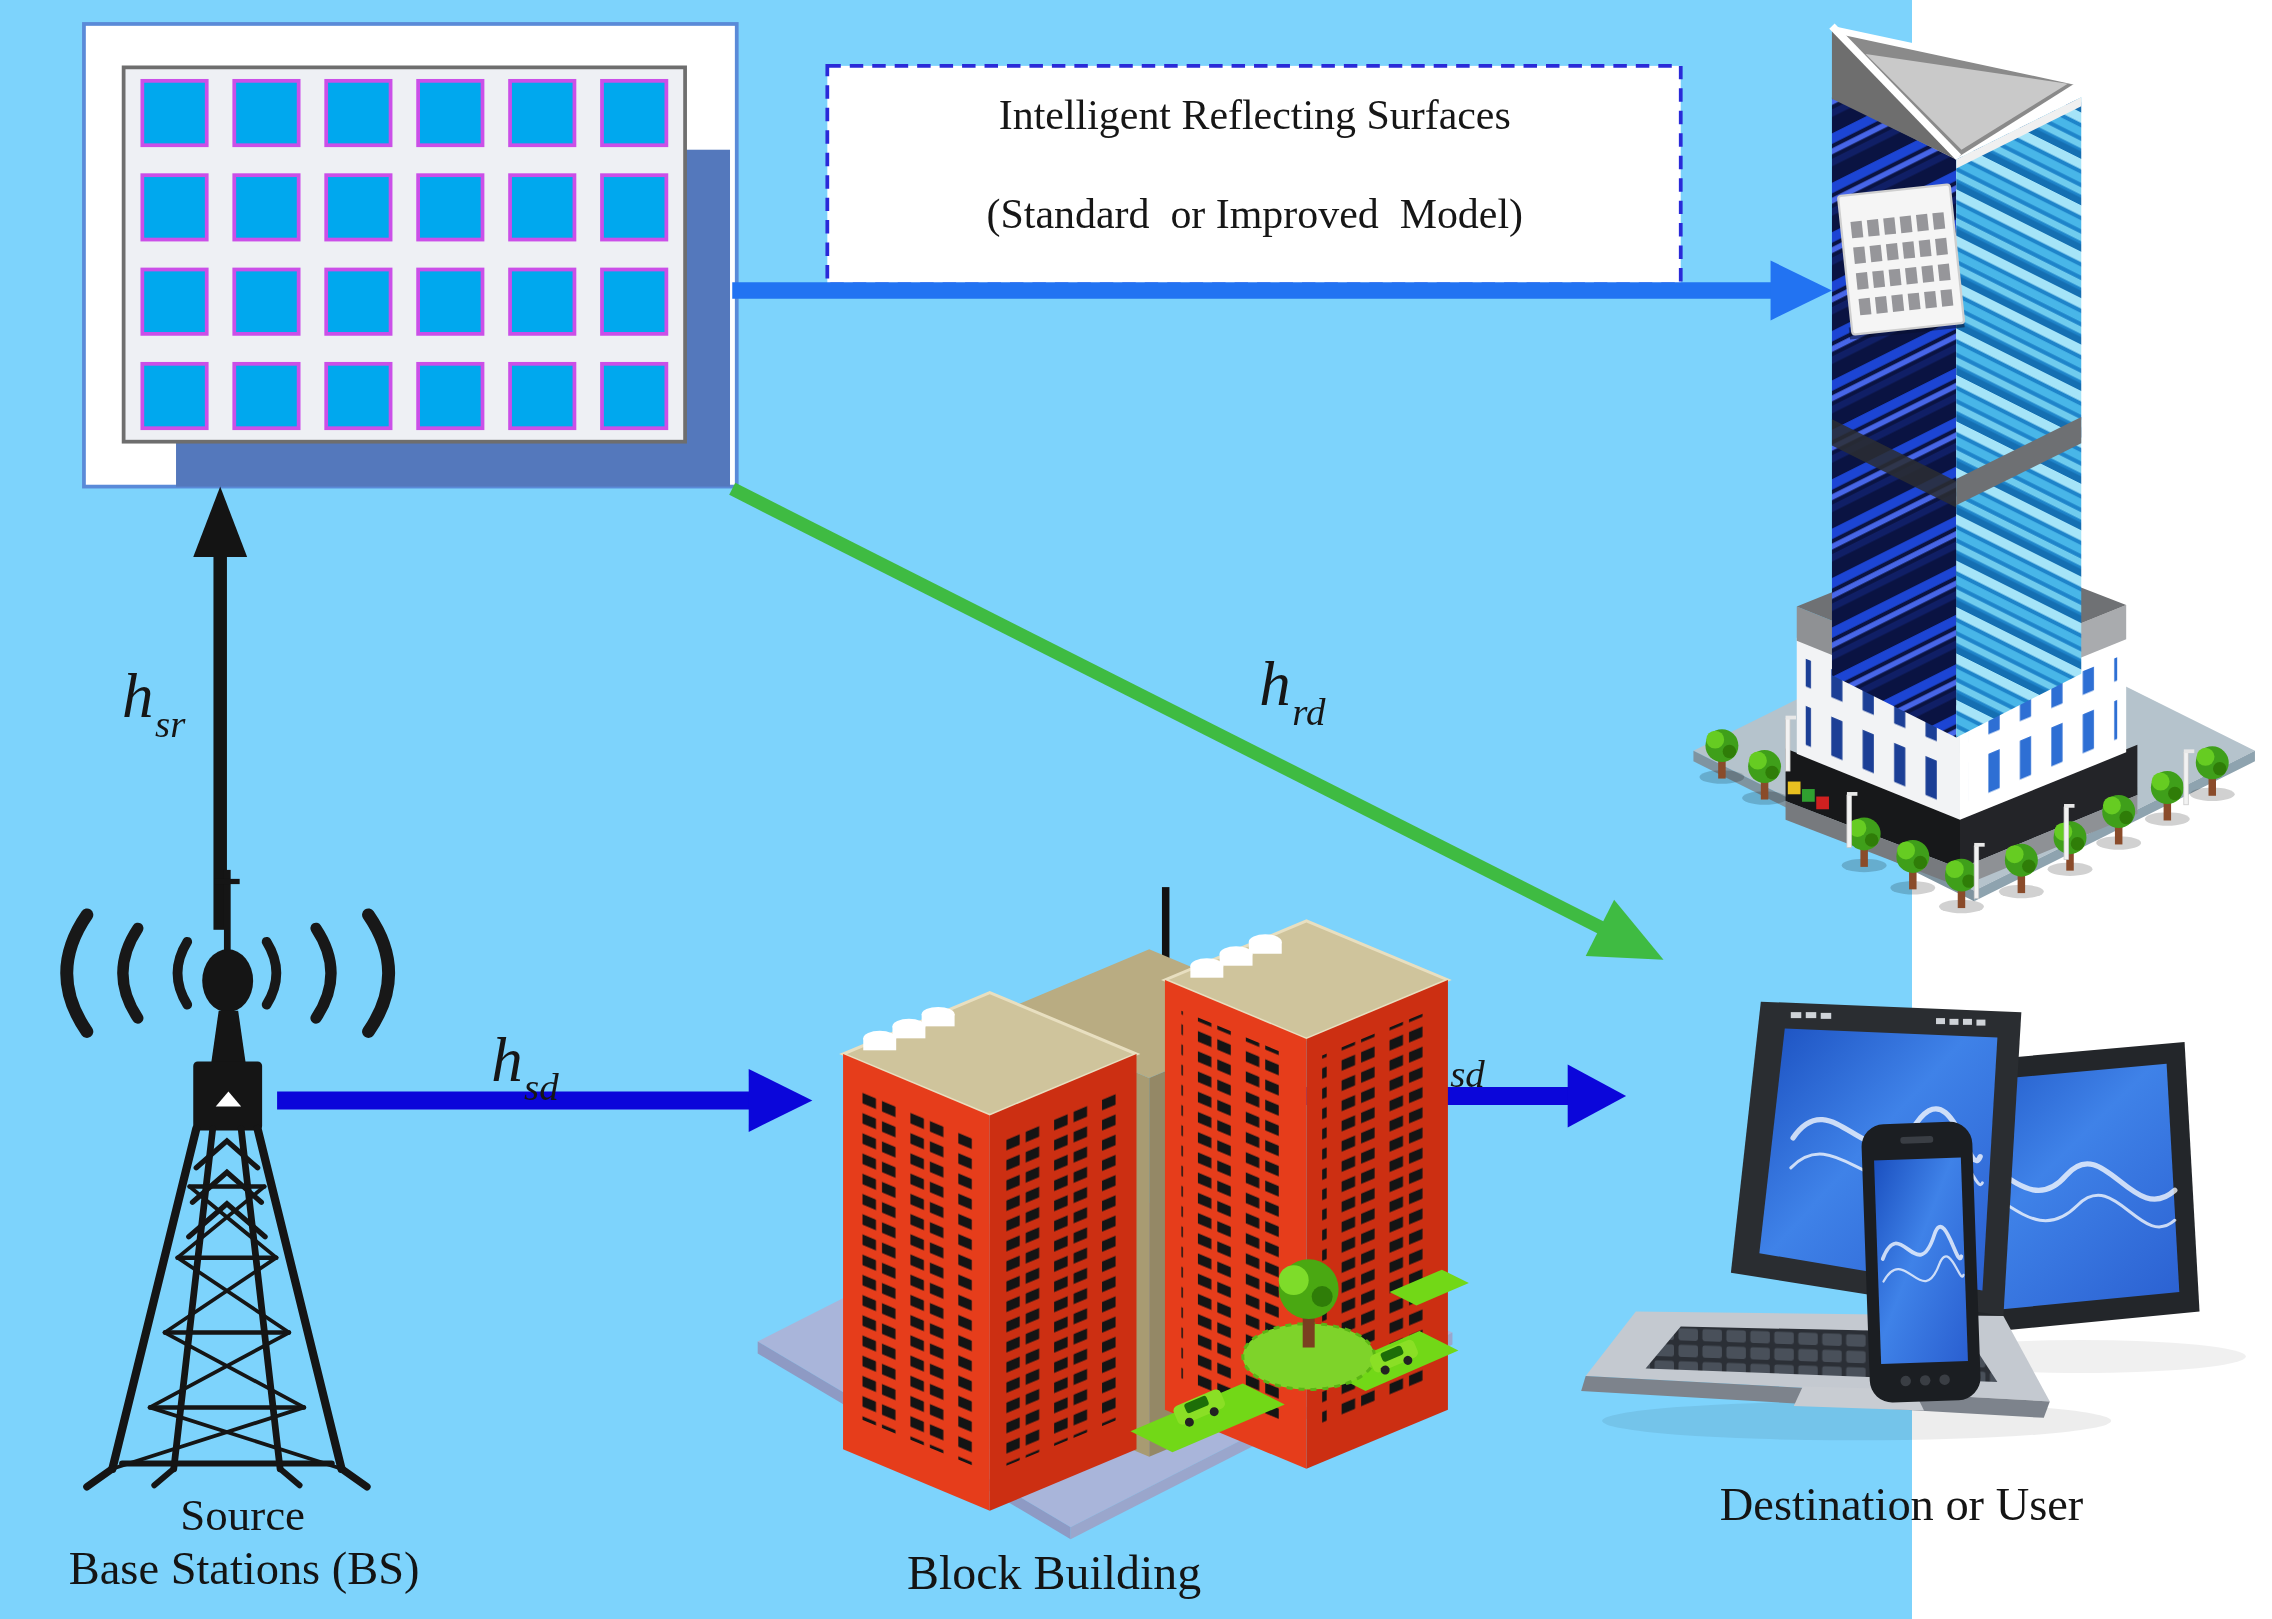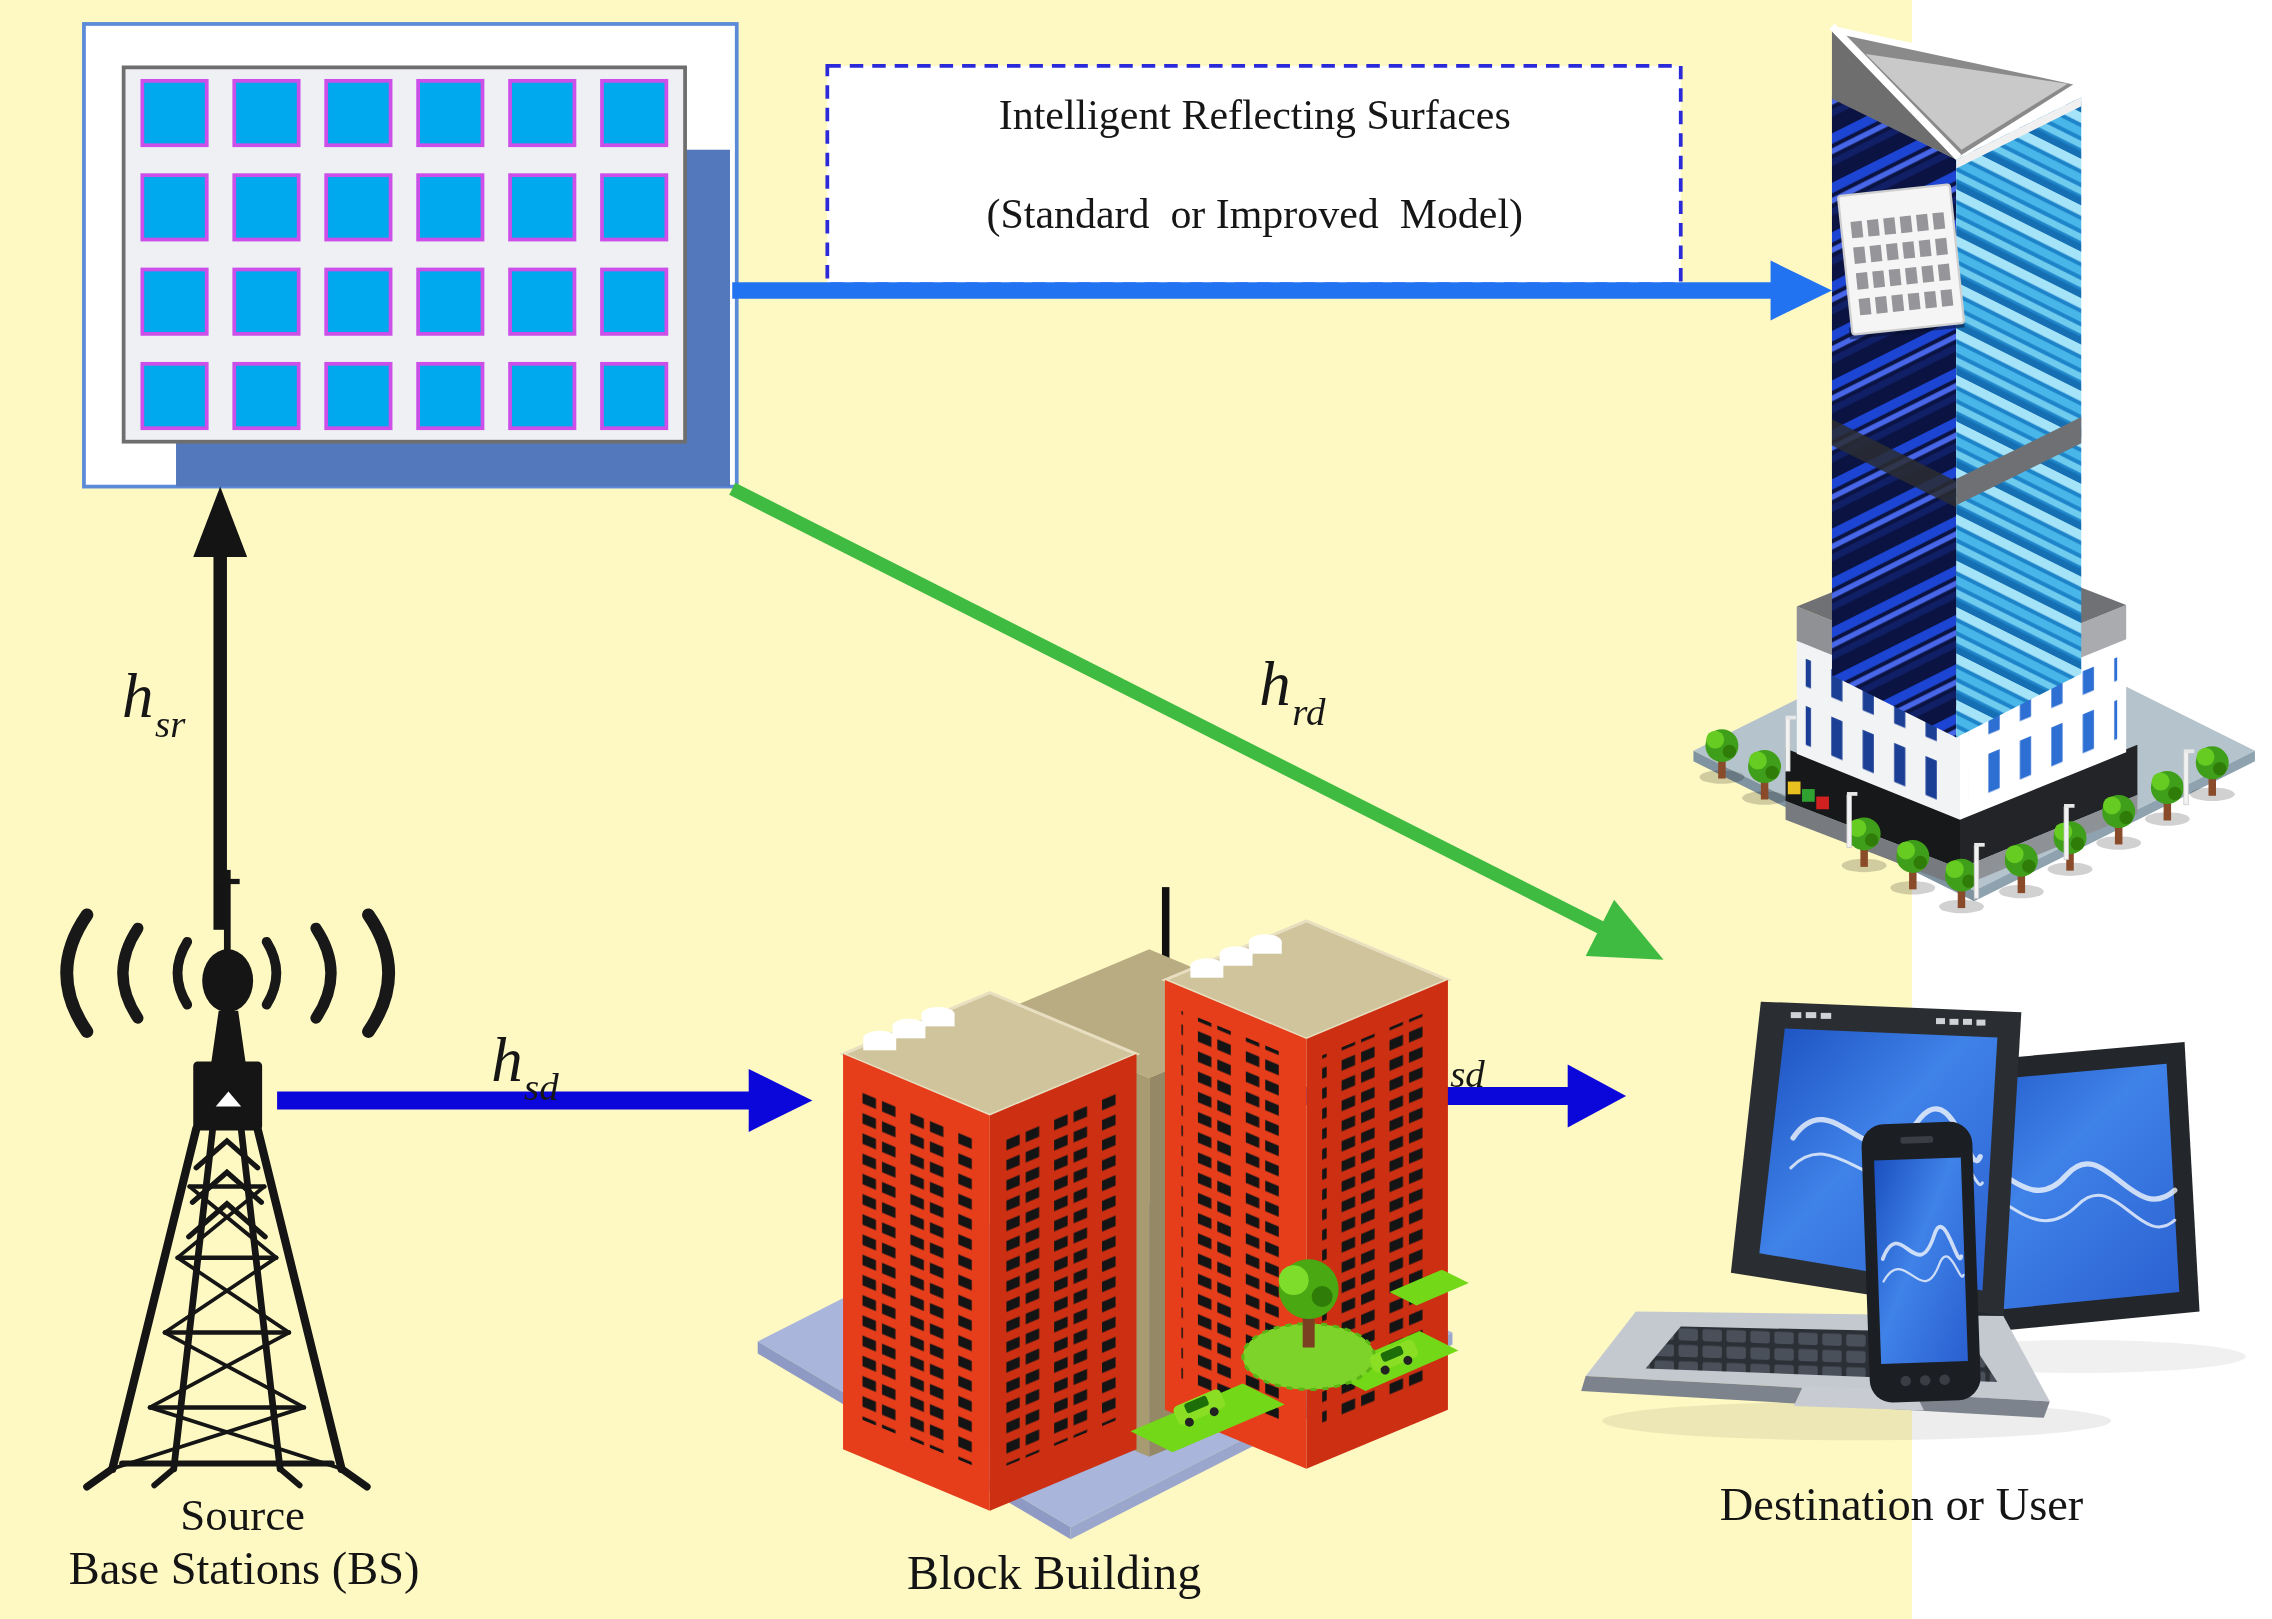--- a/index.html
+++ b/index.html
@@ -1,16 +1,16 @@
 <!DOCTYPE html>
 <html style="--arrow-blue: #2273f2; --arrow-navy: #0b06da; --arrow-green: #3fbb42; --arrow-black: #141414; --irs-cell: #00a8ee; --irs-cell-border: #cb4fe8; --irs-frame-border: #5a8ad8; --irs-shadow: #5478bc; --irs-panel-bg: #eef0f4; --dashed-box-border: #2a2ad8; --building-red: #e63d1b; --building-red-dark: #cc2f12; --roof-tan: #cfc49c; --ground-lavender: #a9b5da; --plaza-gray: #b5c3cc; --screen-blue: #3f82e8;font-size:12px"><head>
 <meta charset="utf-8">
 <style>
   html,body{margin:0;padding:0;background:#ffffff;}
-  .stage{width:1912px;height:1620px;position:relative;background:#fef9c3;text-align:right;}
+  .stage{width:1912px;height:1620px;position:relative;background:#7dd3fc;text-align:right;}
   svg{display:block;}
   .irs-cell{fill:var(--irs-cell);stroke:var(--irs-cell-border);stroke-width:5px;}
   .mini-cell{fill:#96969a;}
   .chan{font-family:"Liberation Serif",serif;font-style:italic;font-size:84px;fill:#161616;}
   .chan .sub{font-size:52px;}
   .lbl{font-family:"Liberation Serif",serif;font-size:62px;fill:#141414;text-anchor:middle;}
   .lbl.small{font-size:60px;}
   .lbl.big{font-size:64px;}
   .boxlbl{font-family:"Liberation Serif",serif;font-size:56px;fill:#161616;text-anchor:middle;white-space:pre;}
   .latt{stroke:#151515;fill:none;stroke-linecap:round;}

